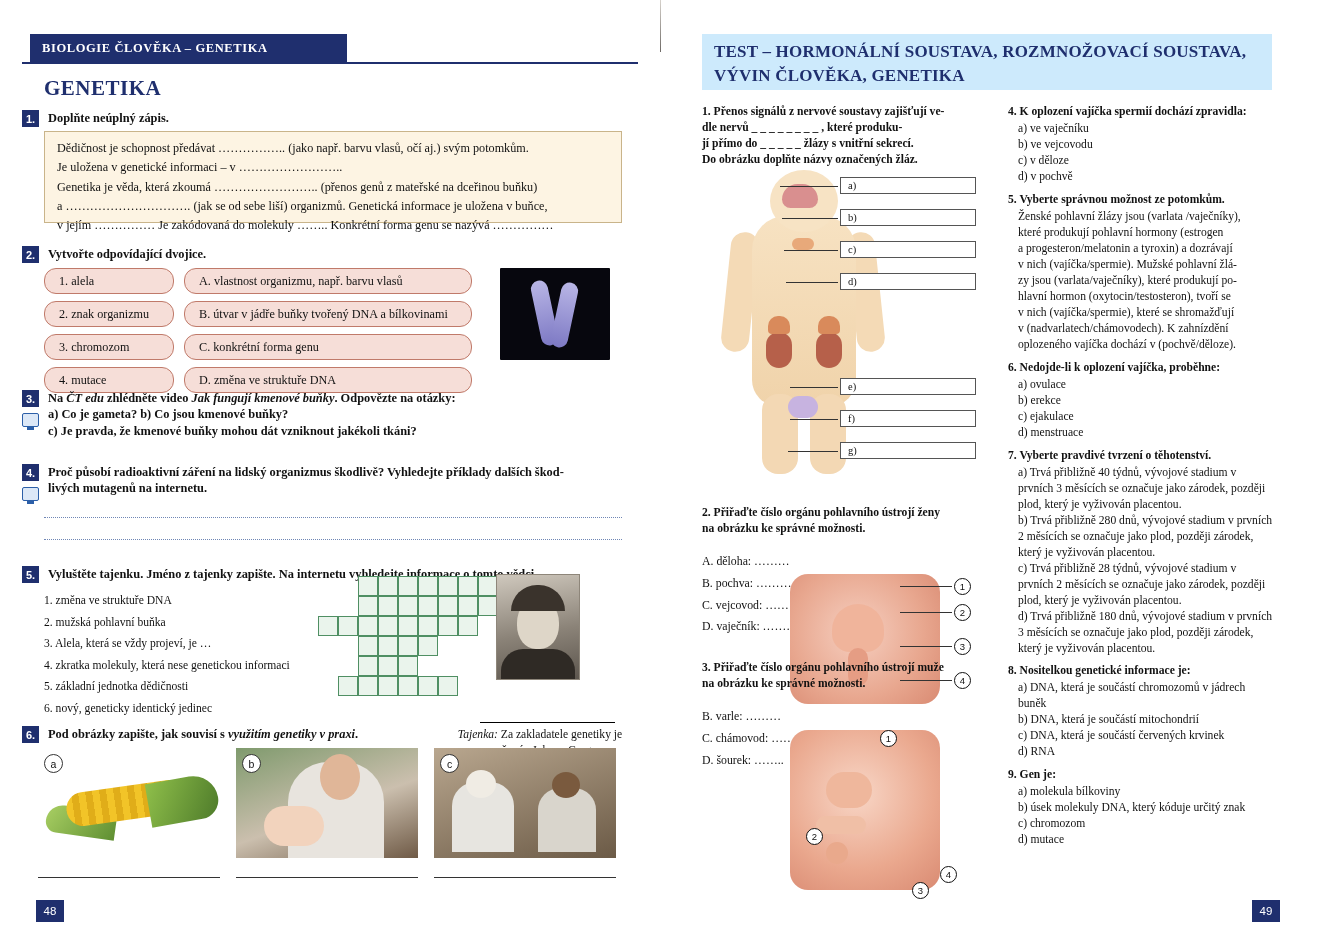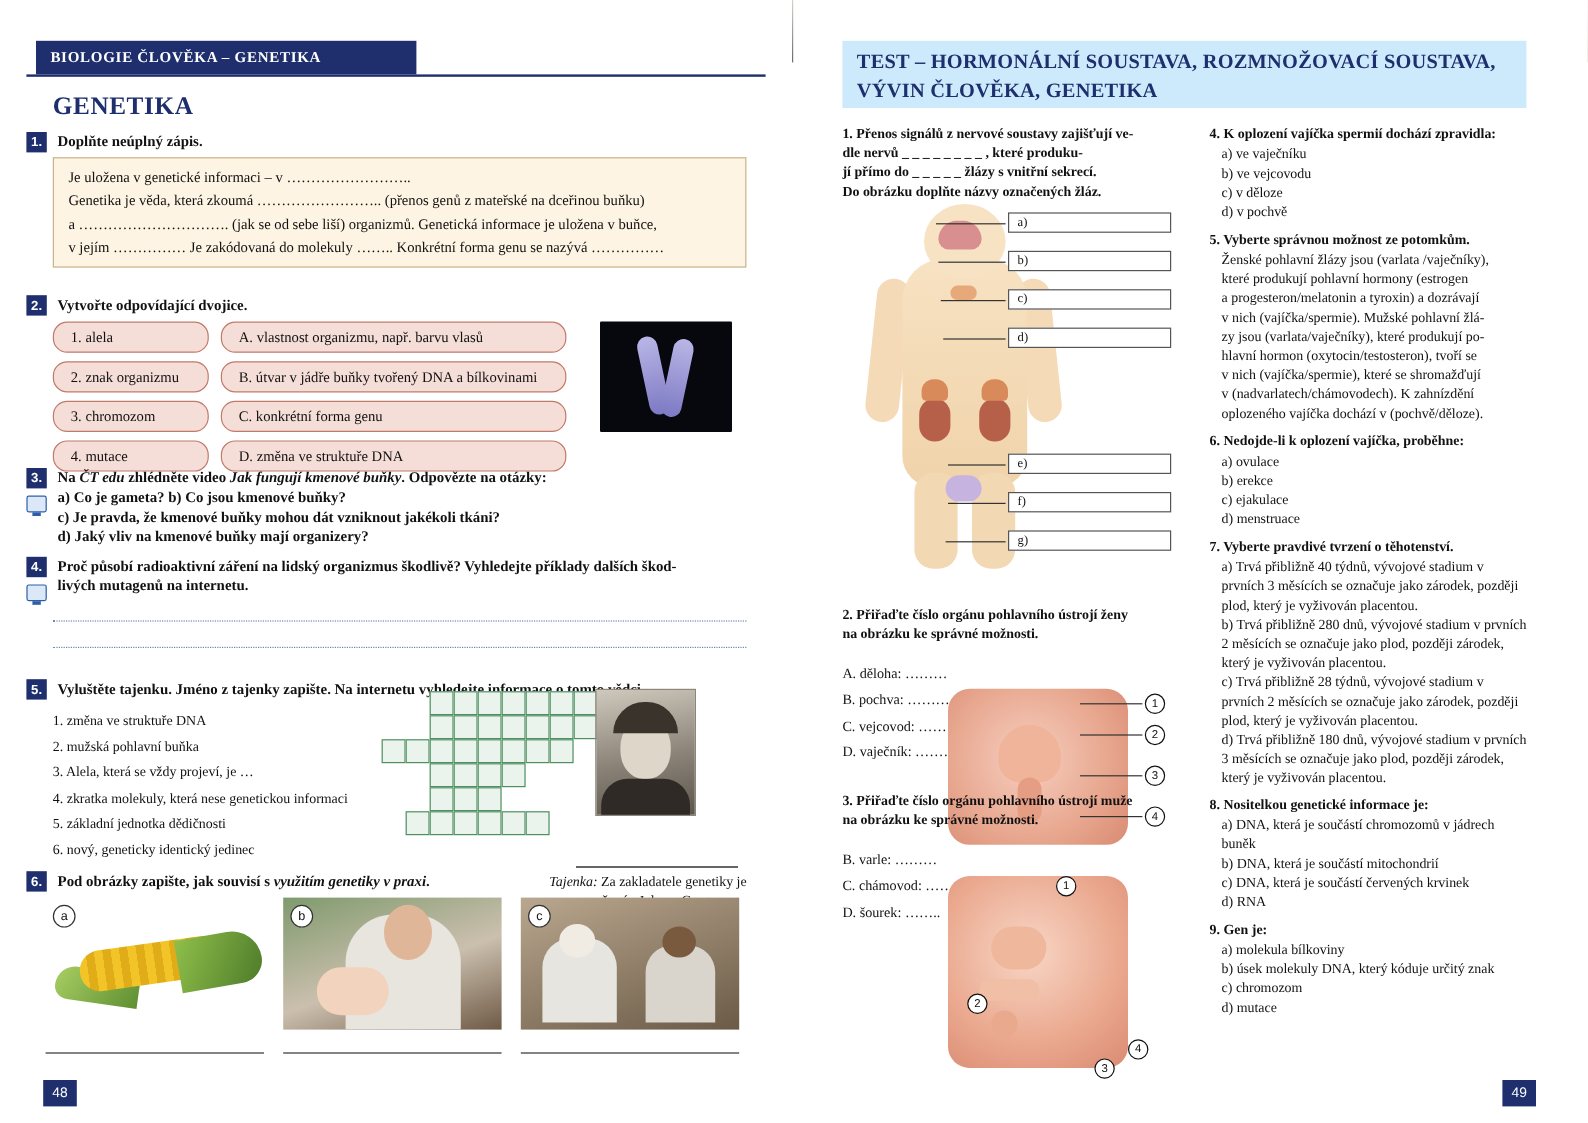--- a/index.html
+++ b/index.html
@@ -212,20 +212,21 @@
 
     <div class="chapter-tab">BIOLOGIE ČLOVĚKA – GENETIKA</div>
     <div class="rule-left"></div>
     <div class="h1">GENETIKA</div>
 
     <div class="task" style="left:22px;top:110px;width:600px;">
       <div class="num">1.</div>
       <div class="body bld">Doplňte neúplný zápis.</div>
     </div>
     <div class="t1box">
+      <div>Dědičnost je schopnost předávat …………….. (jako např. barvu vlasů, očí aj.) svým potomkům.</div>
       <div>Je uložena v genetické informaci – v ……………………..</div>
       <div>Genetika je věda, která zkoumá …………………….. (přenos genů z mateřské na dceřinou buňku)</div>
       <div>a …………………………. (jak se od sebe liší) organizmů. Genetická informace je uložena v buňce,</div>
       <div>v jejím …………… Je zakódovaná do molekuly …….. Konkrétní forma genu se nazývá ……………</div>
     </div>
 
     <div class="task" style="left:22px;top:246px;width:600px;">
       <div class="num">2.</div>
       <div class="body bld">Vytvořte odpovídající dvojice.</div>
     </div>
@@ -256,21 +257,20 @@
       <div style="display:flex;flex-direction:column;gap:6px;align-items:center;">
         <div class="num">3.</div>
         <div class="monitor"></div>
       </div>
       <div class="body">
         <div>
           <span class="bld">Na </span><span class="bld ital">ČT edu</span><span class="bld"> zhlédněte video </span><span class="bld ital">Jak fungují kmenové buňky</span><span class="bld">. Odpovězte na otázky:</span>
         </div>
         <div class="bld">a) Co je gameta? b) Co jsou kmenové buňky?</div>
         <div class="bld">c) Je pravda, že kmenové buňky mohou dát vzniknout jakékoli tkáni?</div>
-        <div class="bld">d) Jaký vliv na kmenové buňky mají organizery?</div>
       </div>
     </div>
 
     <div class="task" style="left:22px;top:464px;width:614px;">
       <div style="display:flex;flex-direction:column;gap:6px;align-items:center;">
         <div class="num">4.</div>
         <div class="monitor"></div>
       </div>
       <div class="body bld">
         <div>Proč působí radioaktivní záření na lidský organizmus škodlivě? Vyhledejte příklady dalších škod-</div>

